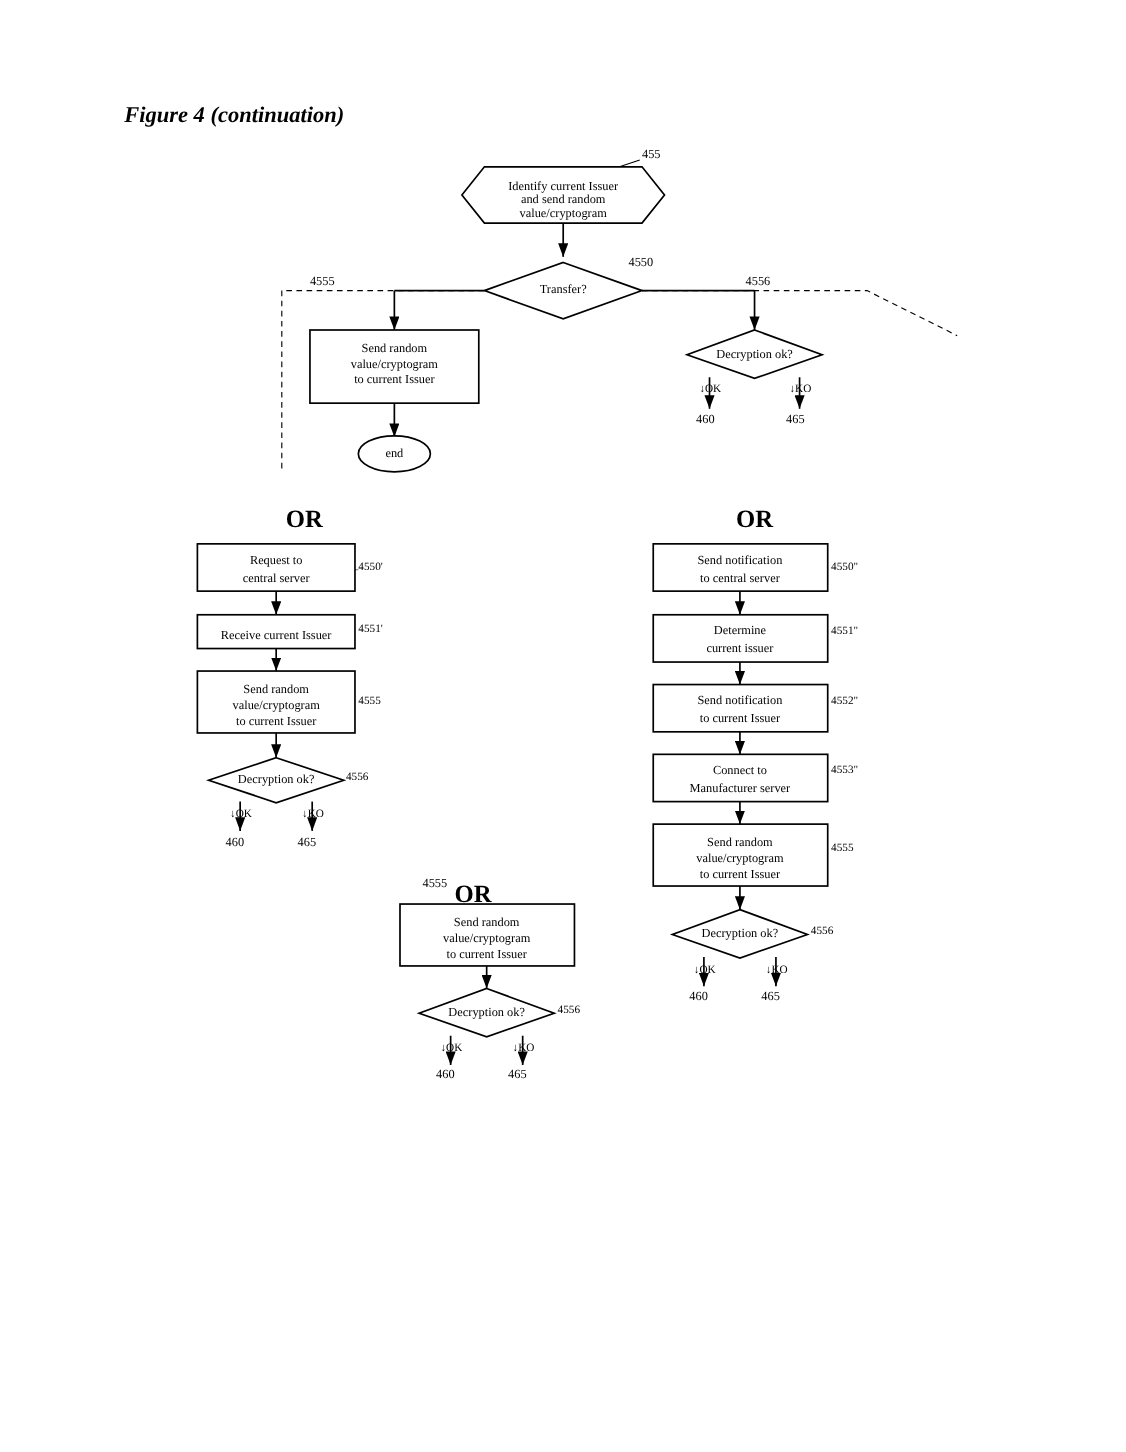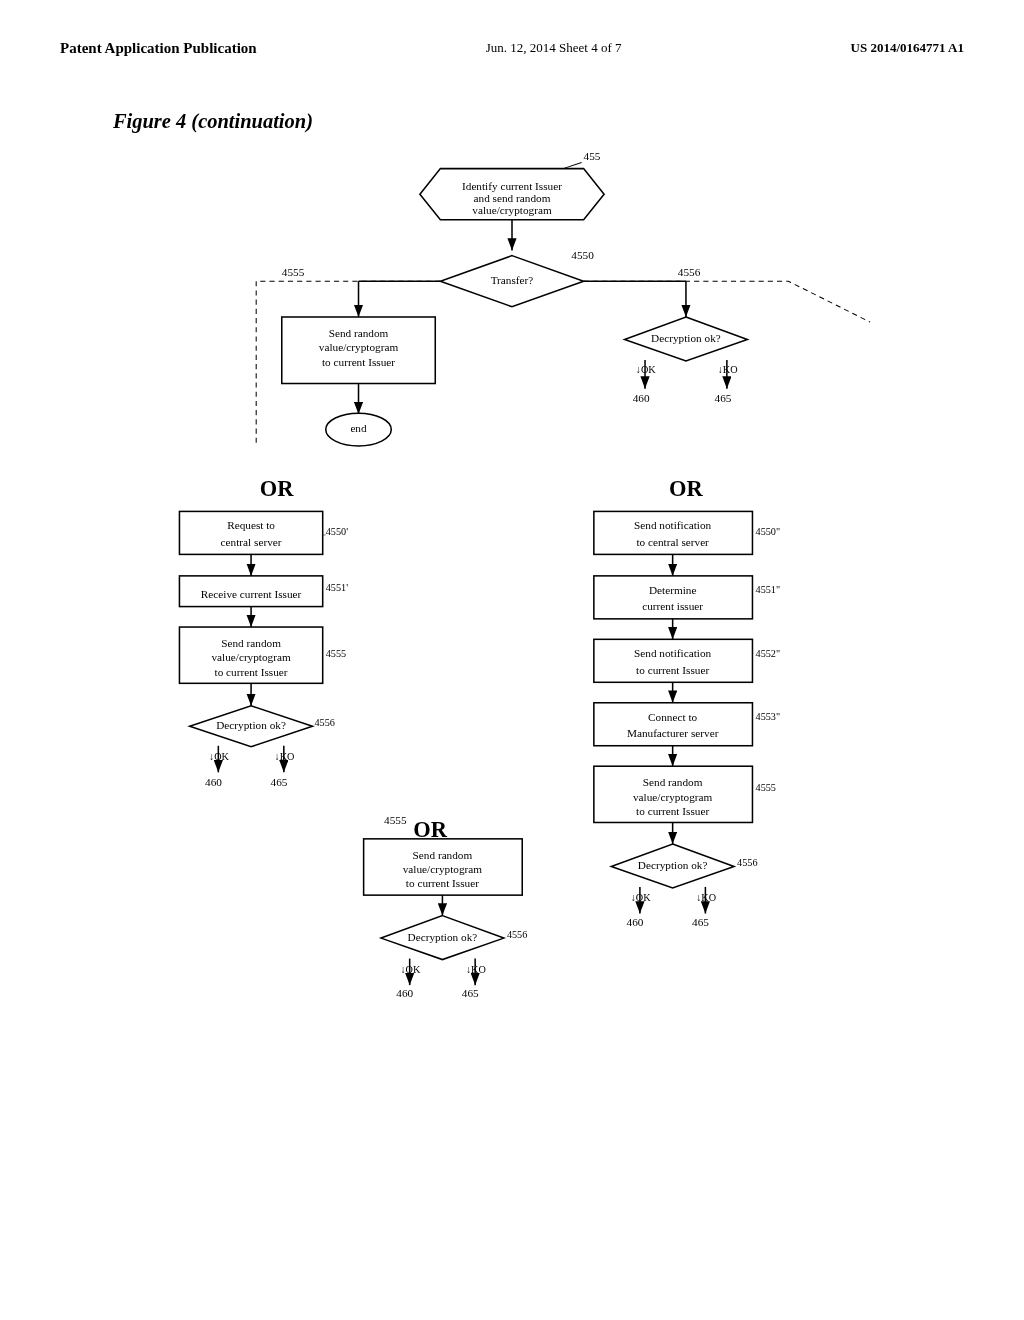--- a/index.html
+++ b/index.html
@@ -65,25 +65,20 @@
       font-weight: bold;
       text-anchor: middle;
       dominant-baseline: middle;
     }
   </style>
 </head>
 <body>
 
 <div class="page">
 
-  <div class="header">
-    <div class="header-left">Patent Application Publication</div>
-    <div class="header-center">Jun. 12, 2014   Sheet 4 of 7</div>
-    <div class="header-right">US 2014/0164771 A1</div>
-  </div>
 
   <div class="diagram">
     <svg viewBox="0 0 860 1060" xmlns="http://www.w3.org/2000/svg">
       <defs>
         <marker id="arrowhead" markerWidth="8" markerHeight="6" refX="8" refY="3" orient="auto">
           <polygon points="0 0, 8 3, 0 6" fill="black"></polygon>
         </marker>
         <marker id="arrowhead-small" markerWidth="6" markerHeight="5" refX="6" refY="2.5" orient="auto">
           <polygon points="0 0, 6 2.5, 0 5" fill="black"></polygon>
         </marker>

